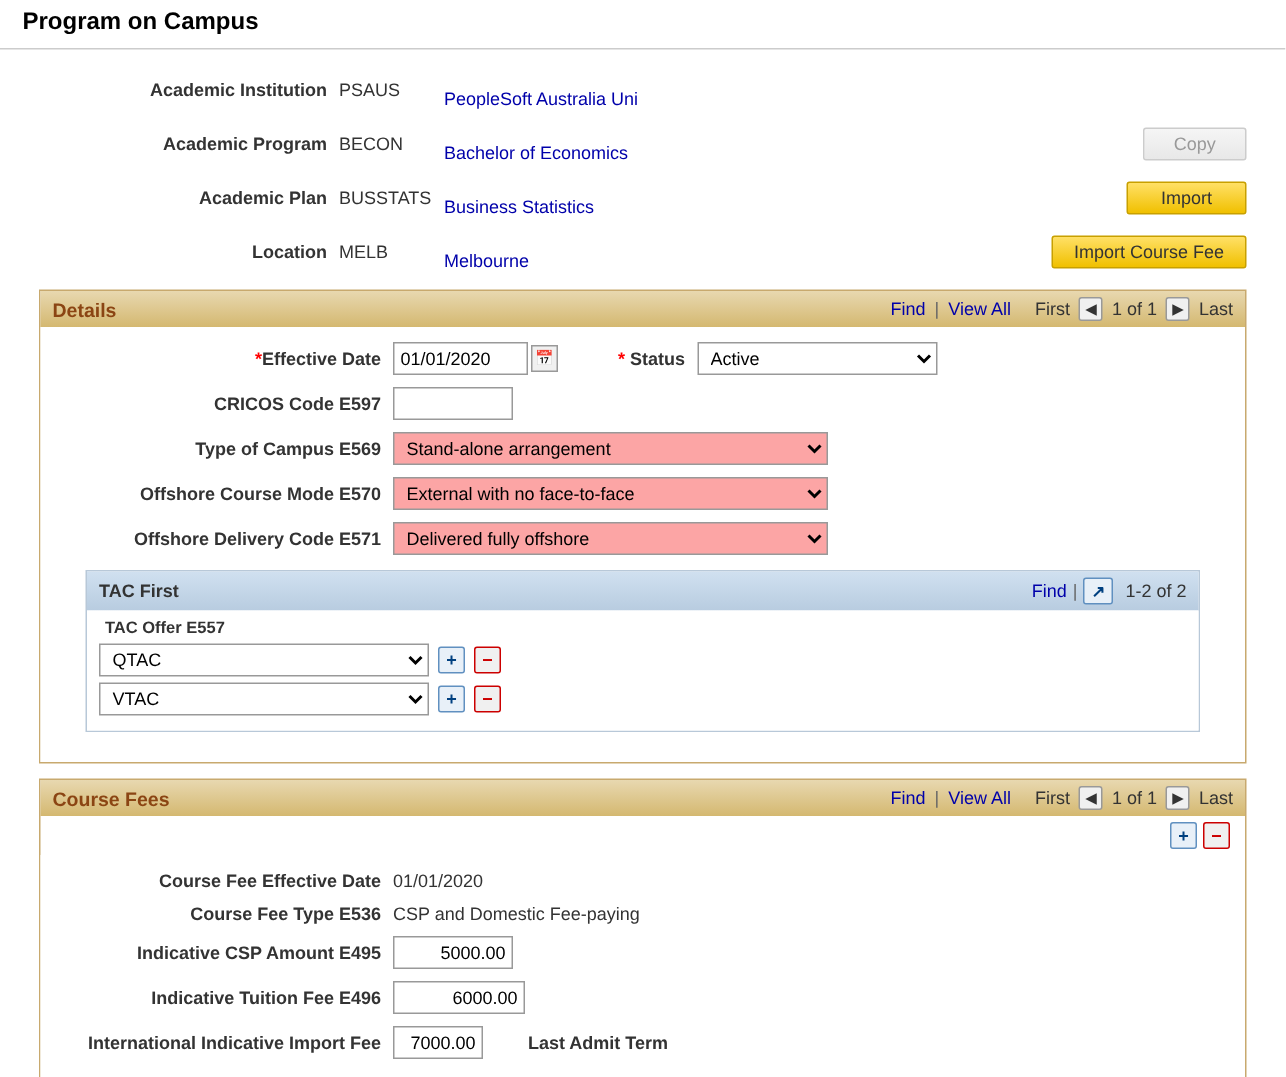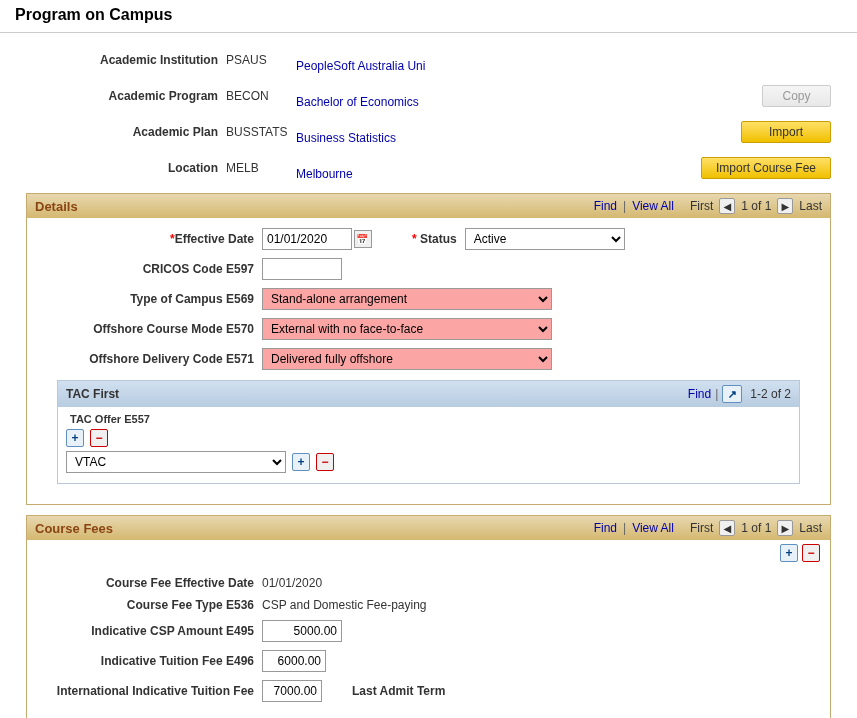--- a/index.html
+++ b/index.html
@@ -285,21 +285,21 @@
     <div class="field-row" style="position:relative;">
       <span class="field-label">Academic Program</span>
       <span class="field-code">BECON</span>
       <span class="field-value">Bachelor of Economics</span>
       <button class="btn-disabled" style="position:absolute;right:0;width:69px;">Copy</button>
     </div>
     <div class="field-row" style="position:relative;">
       <span class="field-label">Academic Plan</span>
       <span class="field-code">BUSSTATS</span>
       <span class="field-value">Business Statistics</span>
-      <button class="btn-orange" style="position:absolute;right:0;width:90px;">Import</button>
+      <button class="btn-orange" style="position:absolute;right:0;width:80px;">Import</button>
     </div>
     <div class="field-row" style="position:relative;">
       <span class="field-label">Location</span>
       <span class="field-code">MELB</span>
       <span class="field-value">Melbourne</span>
       <button class="btn-orange" style="position:absolute;right:0;width:130px;">Import Course Fee</button>
     </div>
   </div>
 
   <div class="section-panel">
@@ -371,20 +371,24 @@
           <div class="tac-nav">
             <a class="nav-link">Find</a>
             <span class="nav-separator">|</span>
             <span class="icon-btn icon-btn-blue" style="width:20px;height:18px;font-size:11px;">↗</span>
             <span style="margin-left:4px;">1-2 of 2</span>
           </div>
         </div>
         <div class="tac-body">
           <div class="tac-col-header">TAC Offer E557</div>
           <div class="tac-row">
+            <select class="tac-select">
+              <option>QTAC</option>
+              <option>VTAC</option>
+            </select>
             <span class="icon-btn icon-btn-blue">+</span>
             <span class="icon-btn" style="color:#c00;border-color:#c00;">−</span>
           </div>
           <div class="tac-row">
             <select class="tac-select">
               <option>VTAC</option>
               <option>QTAC</option>
             </select>
             <span class="icon-btn icon-btn-blue">+</span>
             <span class="icon-btn" style="color:#c00;border-color:#c00;">−</span>
@@ -420,22 +424,22 @@
       <div class="form-row">
         <span class="form-label">Course Fee Type E536</span>
         <span>CSP and Domestic Fee-paying</span>
       </div>
       <div class="form-row">
         <span class="form-label">Indicative CSP Amount E495</span>
         <input type="text" class="form-input" value="5000.00" style="width: 80px; text-align: right;">
       </div>
       <div class="form-row">
         <span class="form-label">Indicative Tuition Fee E496</span>
-        <input type="text" class="form-input" value="6000.00" style="width: 64px; text-align: right;">
-      </div>
-      <div class="form-row">
-        <span class="form-label">International Indicative Tuition Fee</span>
+        <input type="text" class="form-input" value="6000.00" style="width: 88px; text-align: right;">
+      </div>
+      <div class="form-row">
+        <span class="form-label">International Indicative Import Fee</span>
         <input type="text" class="form-input" value="7000.00" style="width: 60px; text-align: right;">
         <span style="margin-left:30px;font-weight:bold;">Last Admit Term</span>
       </div>
     </div>
   </div>
 </div>
 
 </body></html>

